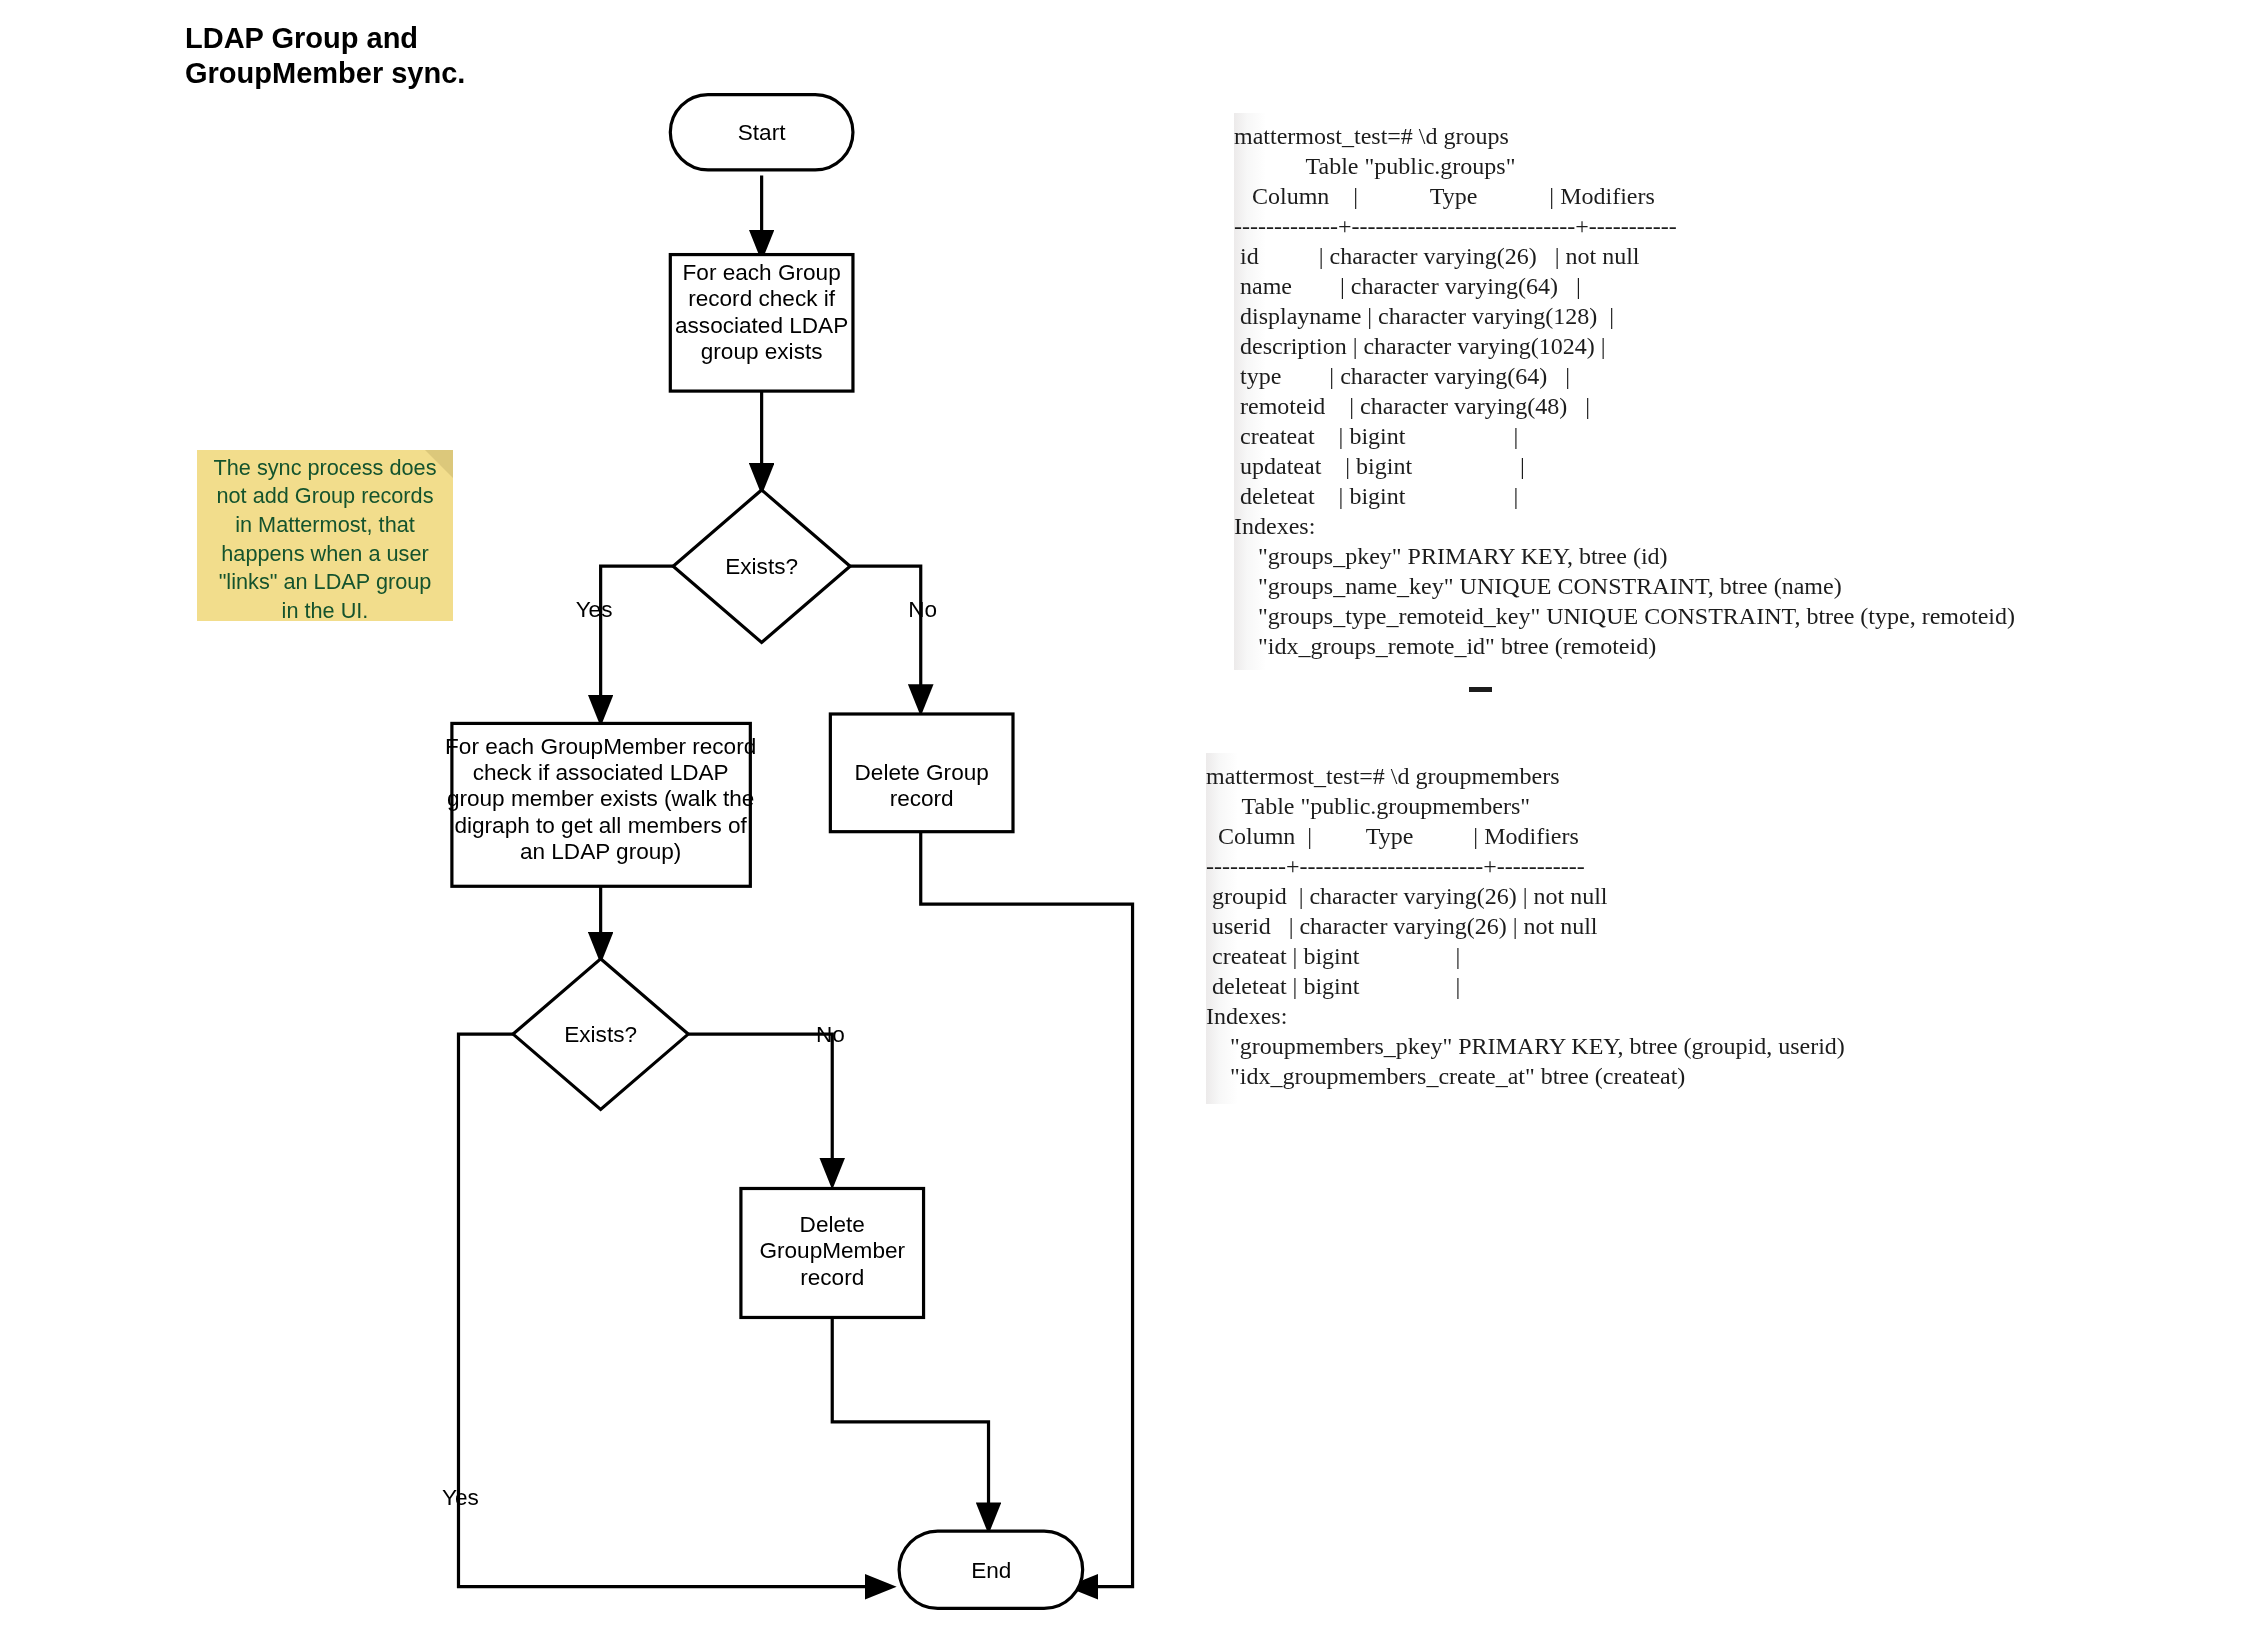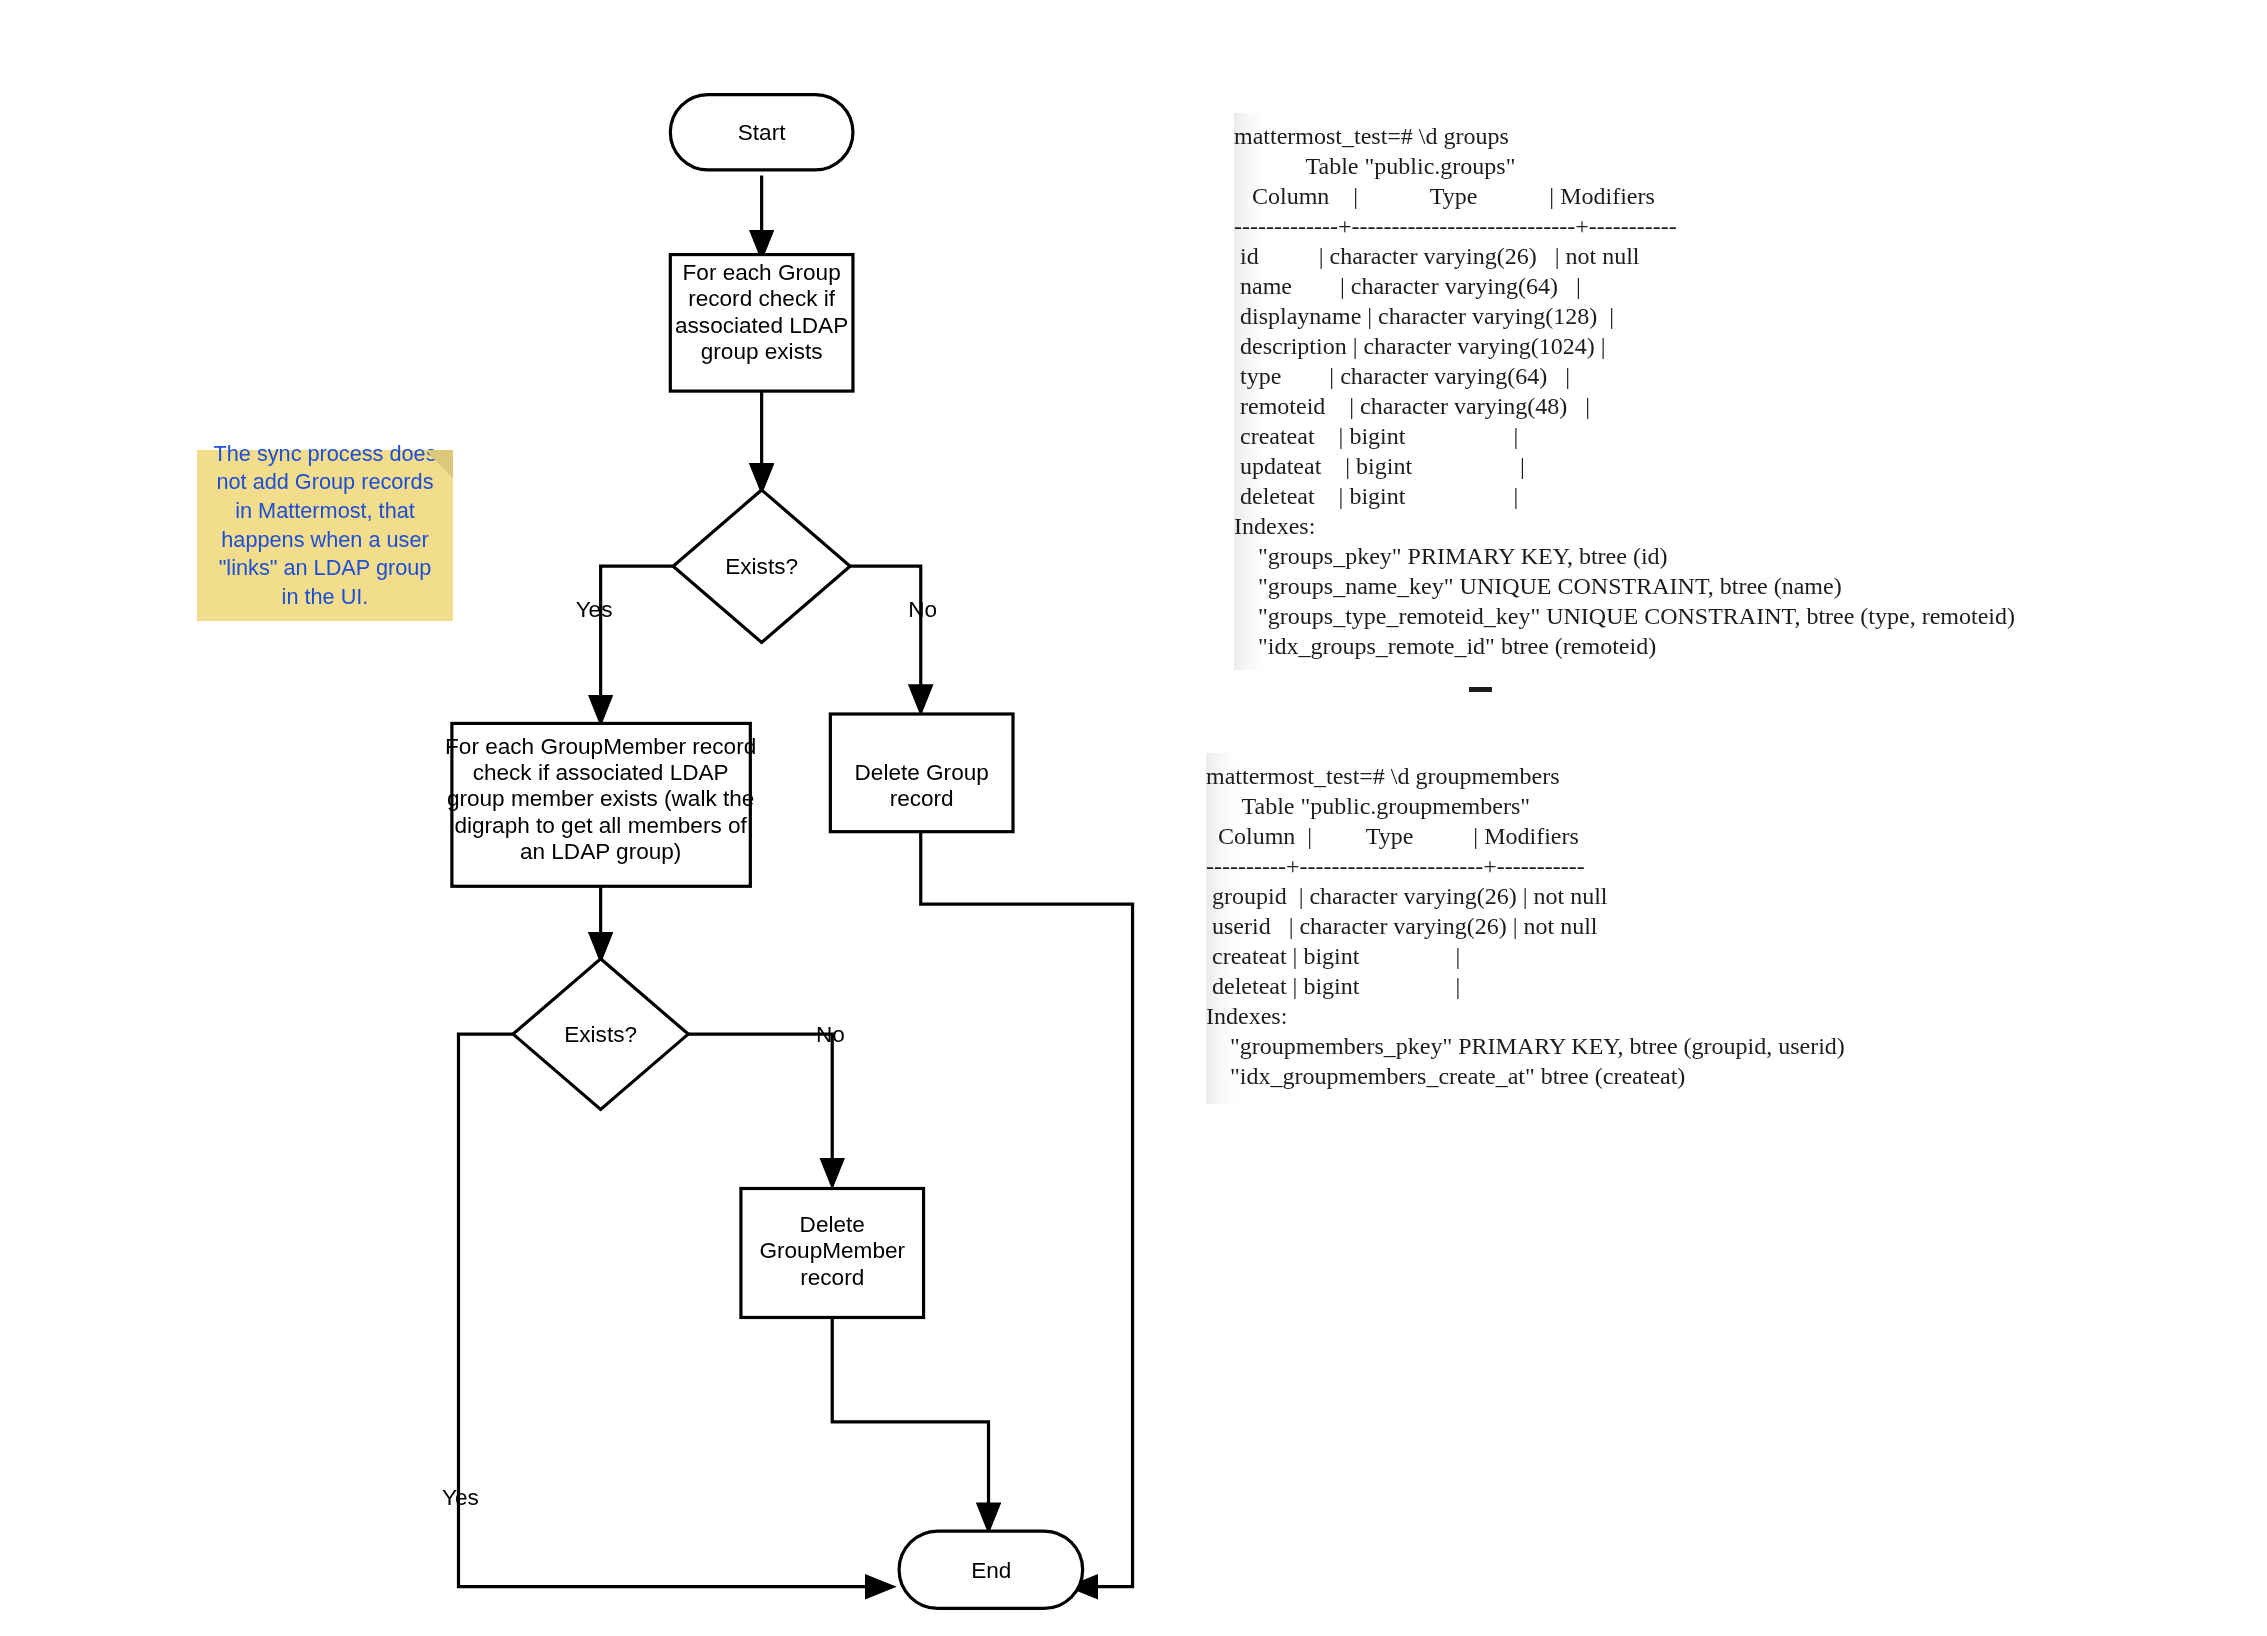--- a/index.html
+++ b/index.html
@@ -55,28 +55,28 @@
   .fc-line {
     stroke: #000000;
     stroke-width: 3.4;
     fill: none;
   }
 
   
   .sticky-note {
     position: absolute;
     background: #f2dd8c;
-    color: #1d4ed8;
+    color: #14532d;
     font-size: 21.7px;
     line-height: 1.32;
     text-align: center;
     box-sizing: border-box;
     white-space: pre-line;
     display: flex;
-    align-items: flex-end;
+    align-items: flex-start;
     justify-content: center;
   }
   .sticky-note .fold {
     position: absolute;
     top: 0;
     right: 0;
     width: 0;
     height: 0;
     border-left: 28px solid transparent;
     border-top: 28px solid #dcc87b;
@@ -126,20 +126,22 @@
     width: 22.6px;
     height: 4.7px;
     background: #1c1c1c;
   }
 </style>
 </head>
 <body>
 
 <div id="page">
 
+  <div id="diagram-title">LDAP Group and
+GroupMember sync.</div>
 
   <svg id="flowchart" viewBox="0 0 2408 1738" xmlns="http://www.w3.org/2000/svg">
     <defs>
       <marker id="arrowhead" markerWidth="10" markerHeight="8" refX="8.4" refY="4" orient="auto" markerUnits="strokeWidth">
         <polygon points="0,0 10,4 0,8" fill="#000000"></polygon>
       </marker>
     </defs>
 
     <path class="fc-line" d="M 809 186 L 809 272" marker-end="url(#arrowhead)"></path>
 

